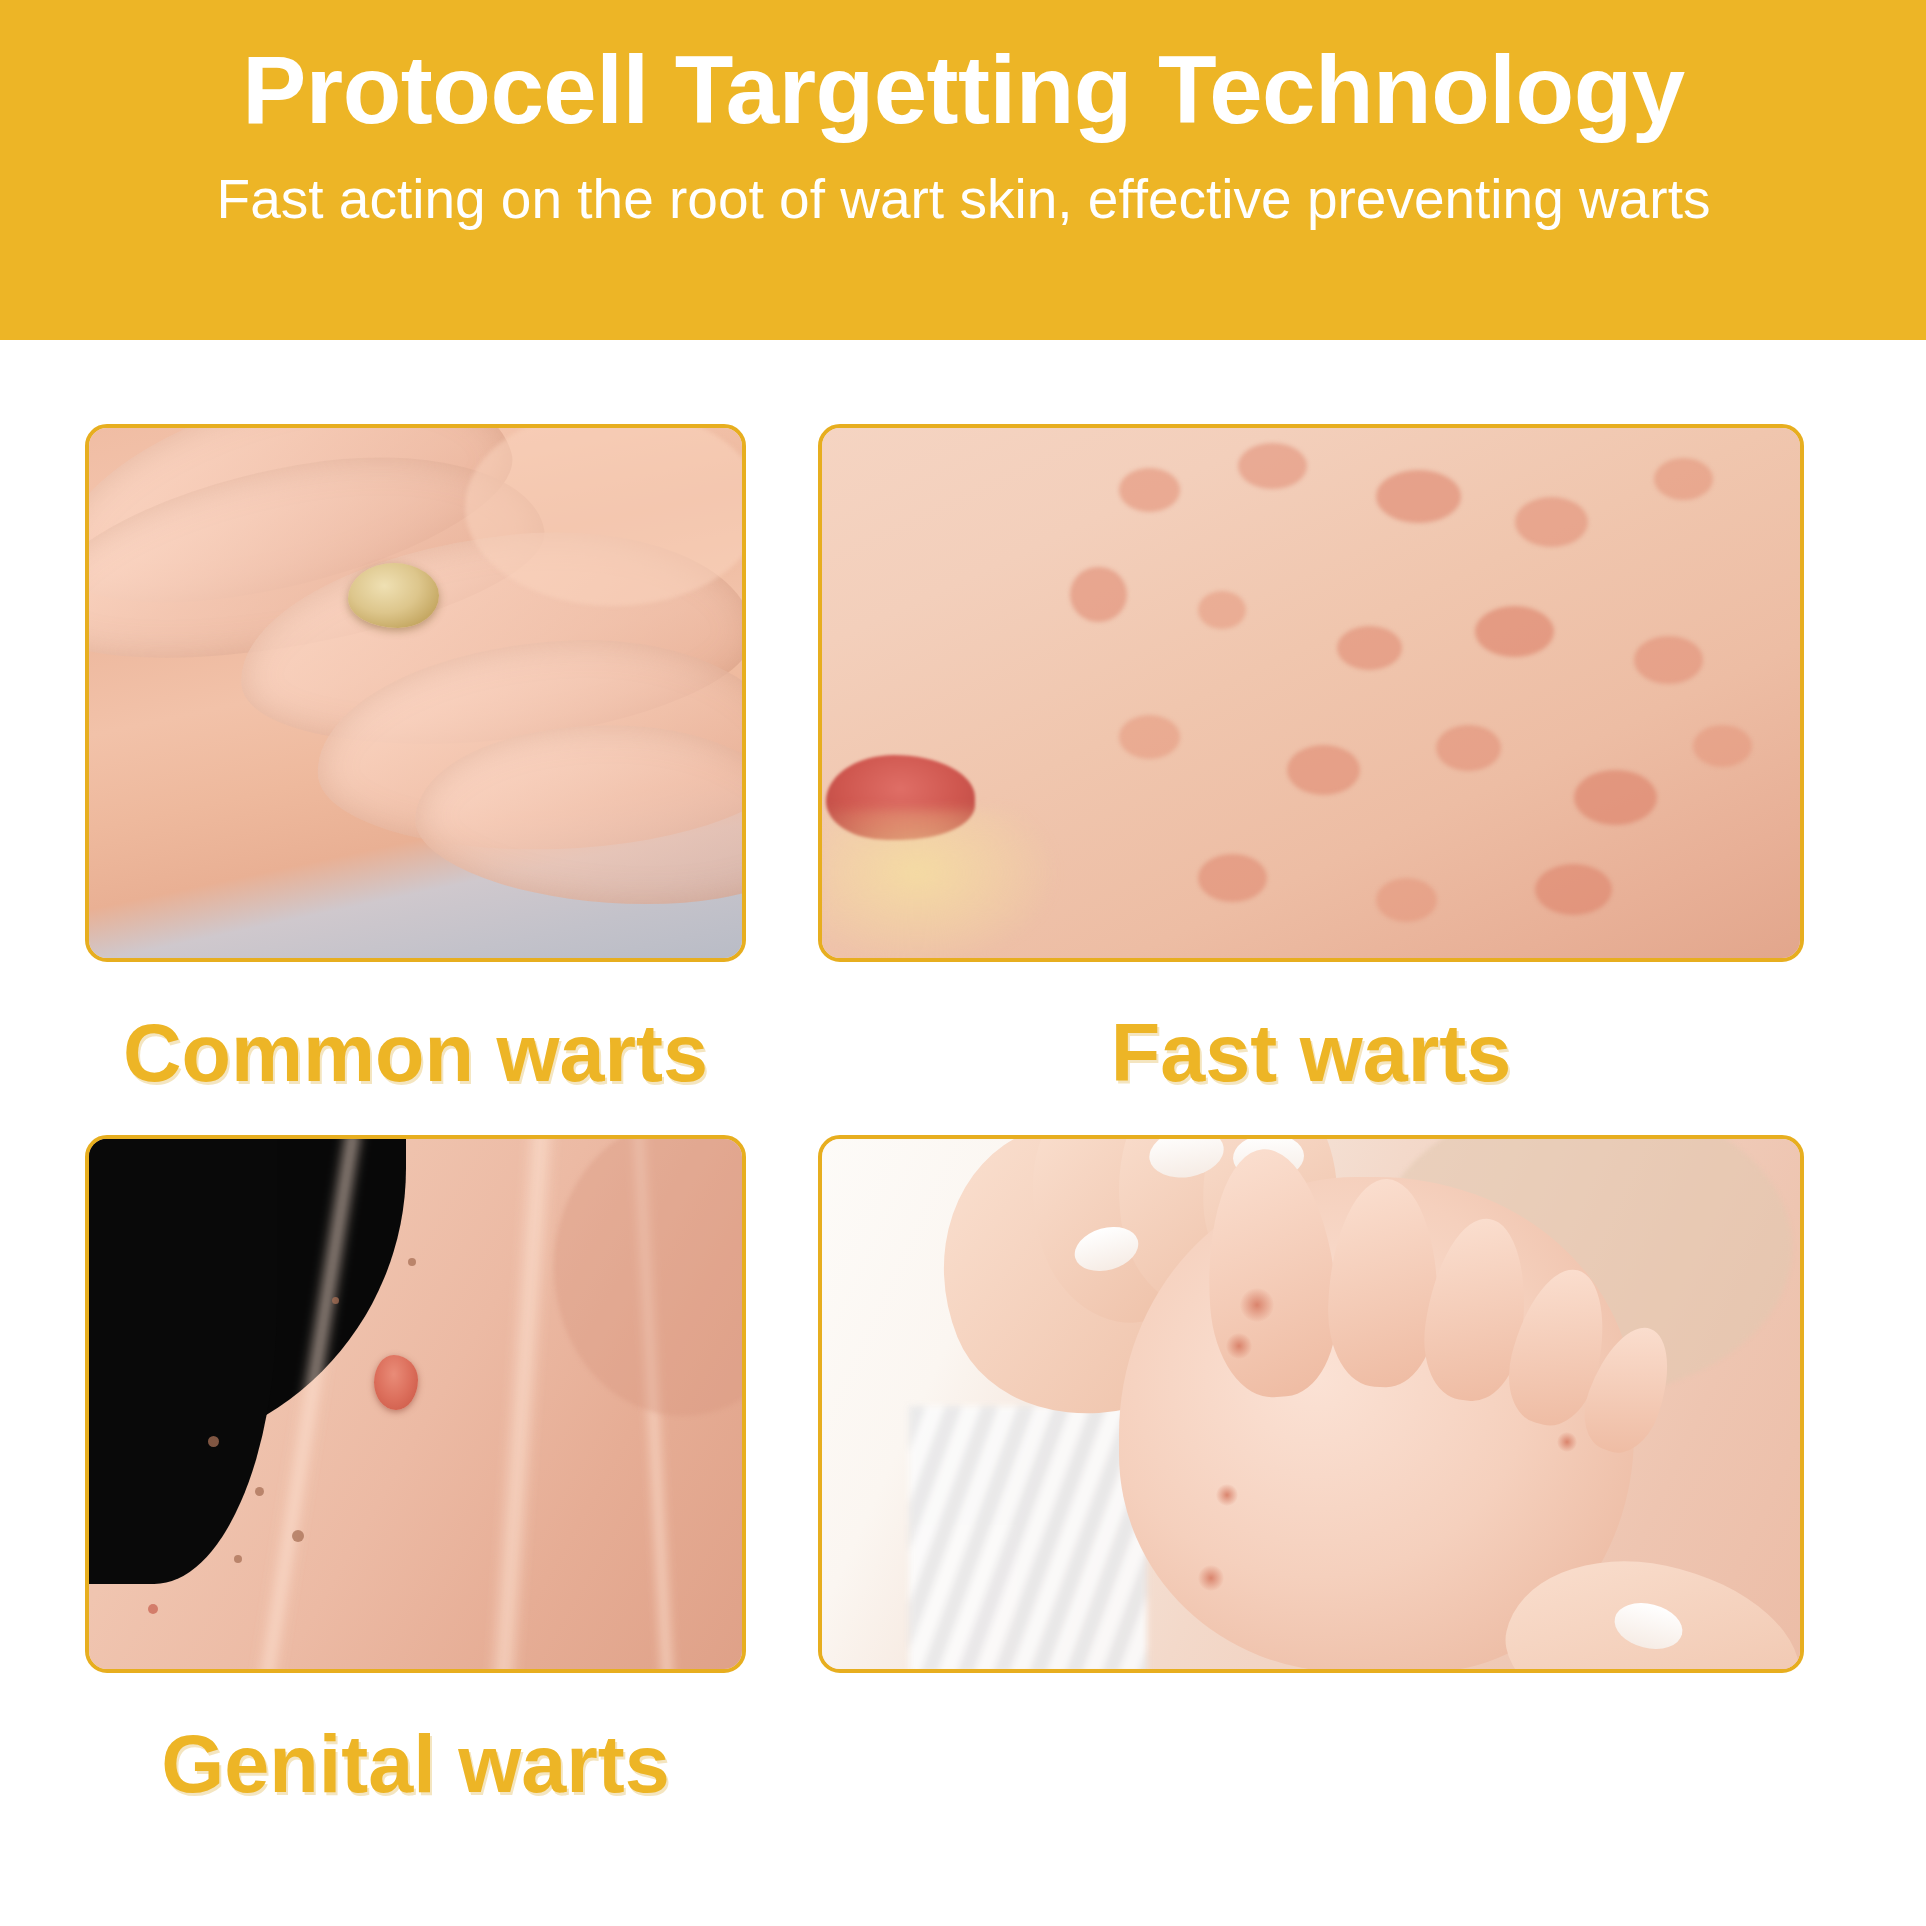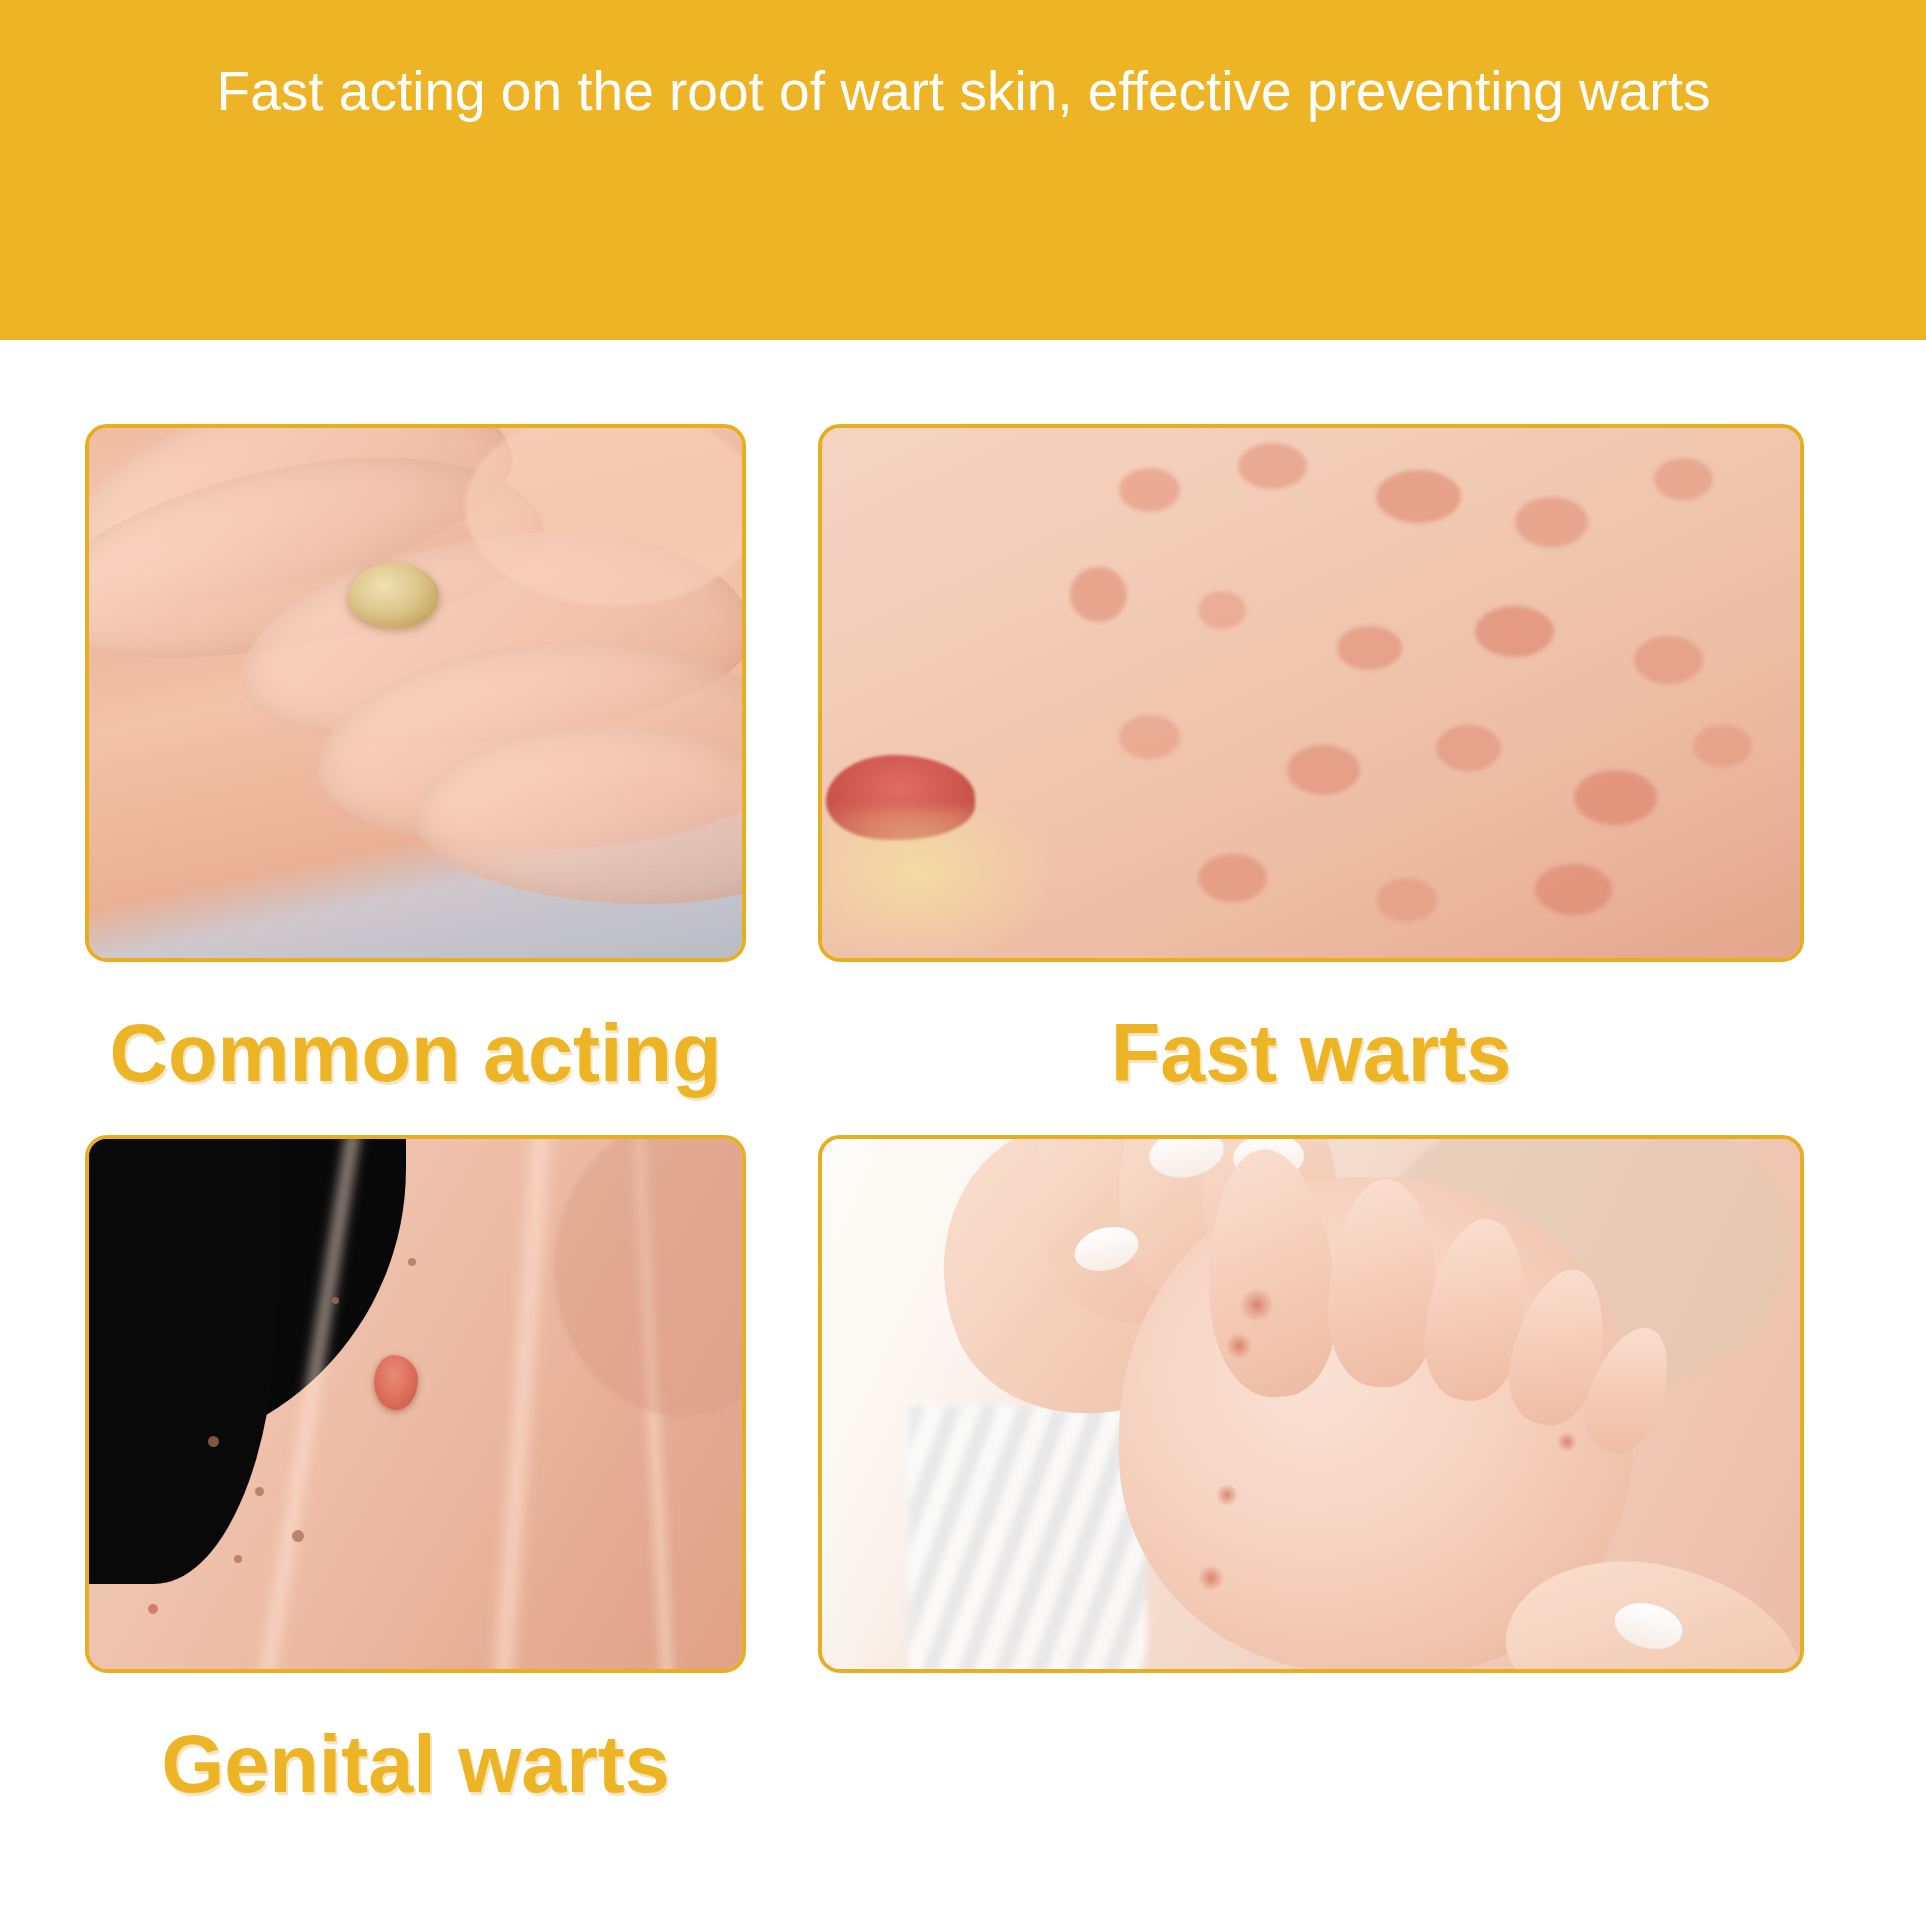--- a/index.html
+++ b/index.html
@@ -243,38 +243,39 @@
     white-space: nowrap;
     text-shadow: 2px 3px 0 rgba(214,162,30,.28);
   }
 </style>
 </head>
 <body>
 
 <div class="page">
 
   <div class="header">
+    <h1 class="header-title">Protocell Targetting Technology</h1>
     <p class="header-subtitle">Fast acting on the root of wart skin, effective preventing warts</p>
   </div>
 
   <div class="grid">
 
     <div class="cell cell-0">
       <div class="card">
         <div class="photo photo-hand">
           <div class="finger" style="left:-40px; top:-30px; width:465px; height:188px; transform:rotate(-14deg);"></div>
           <div class="finger" style="left:-59px; top:40px;  width:515px; height:178px; transform:rotate(-10deg);"></div>
           <div class="finger" style="left:149px; top:109px; width:515px; height:203px; transform:rotate(-6deg);"></div>
           <div class="finger" style="left:228px; top:213px; width:475px; height:208px; transform:rotate(-2deg);"></div>
           <div class="finger" style="left:327px; top:297px; width:396px; height:178px; transform:rotate(4deg);"></div>
           <div class="wart"></div>
           <div class="blob" style="left:376px; top:-20px; width:297px; height:198px; background:rgba(250,212,190,.55);"></div>
         </div>
       </div>
-      <div class="caption">Common acting</div>
+      <div class="caption">Common warts</div>
     </div>
 
     <div class="cell cell-1">
       <div class="card">
         <div class="photo photo-face">
           <div class="blob" style="left:297px; top:40px;  width:61px; height:44px; background:rgba(226,140,114,.55);"></div>
           <div class="blob" style="left:416px; top:15px;  width:69px; height:46px; background:rgba(224,134,110,.5);"></div>
           <div class="blob" style="left:554px; top:42px;  width:85px; height:53px; background:rgba(221,128,104,.55);"></div>
           <div class="blob" style="left:693px; top:69px;  width:73px; height:50px; background:rgba(224,134,110,.5);"></div>
           <div class="blob" style="left:832px; top:30px;  width:59px; height:42px; background:rgba(226,140,114,.5);"></div>

